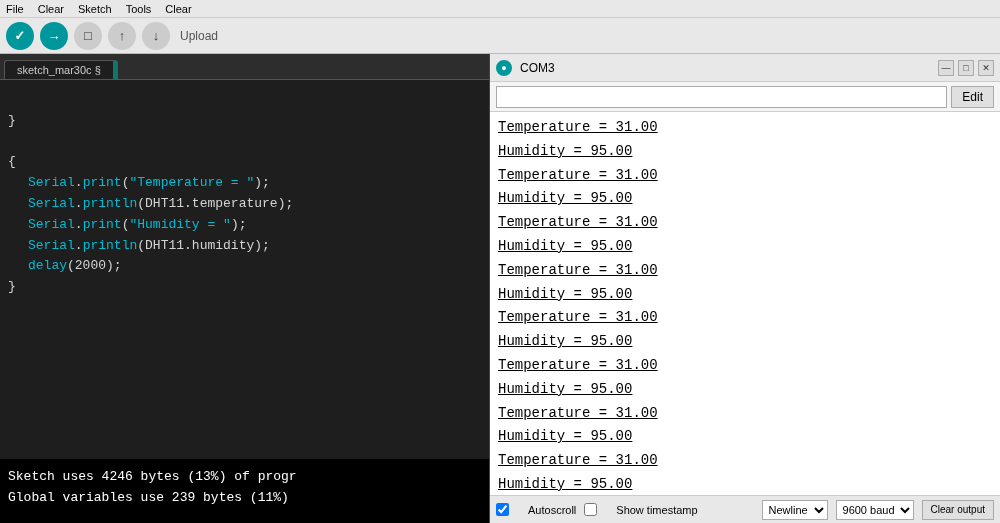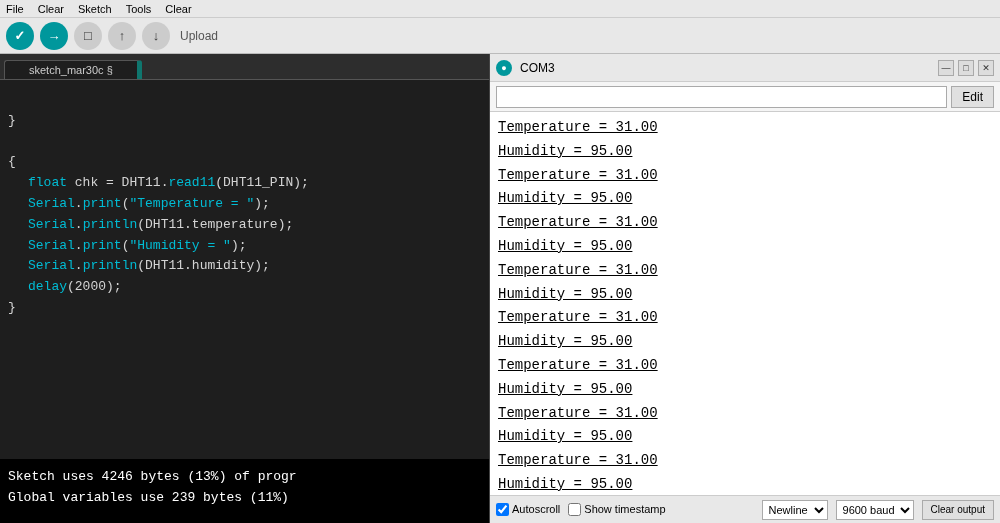--- a/index.html
+++ b/index.html
@@ -85,21 +85,21 @@
       align-items: flex-end;
       padding-left: 4px;
       border-bottom: 1px solid #555;
     }
 
     .tab {
       background: #1e1e1e;
       color: #ccc;
       font-family: Arial, sans-serif;
       font-size: 11px;
-      padding: 3px 24px;
+      padding: 3px 12px;
       border-top: 1px solid #555;
       border-left: 1px solid #555;
       border-right: 5px solid #0f766e;
       border-radius: 3px 3px 0 0;
       cursor: pointer;
     }
 
     .code-area {
       flex: 1;
       overflow: hidden;
@@ -230,21 +230,22 @@
       display: flex;
       align-items: center;
       padding: 0 6px;
       gap: 8px;
       font-family: Arial, sans-serif;
       font-size: 11px;
     }
 
     .serial-footer label {
       display: flex;
-      gap: 3px;
+      align-items: center;
+      gap: 19px;
       cursor: pointer;
     }
 
     .serial-footer select {
       font-size: 11px;
       height: 20px;
       border: 1px solid #aaa;
       background: white;
       padding: 0 2px;
     }
@@ -286,21 +287,20 @@
 
     <div class="tab-bar">
       <div class="tab">sketch_mar30c §</div>
     </div>
 
     <div class="code-area">
       <div class="code-line">&nbsp;</div>
       <div class="code-line"><span class="plain">}</span></div>
       <div class="code-line">&nbsp;</div>
       <div class="code-line"><span class="plain">{</span></div>
-      <div class="code-line indent1"><span class="kw">float</span><span class="plain"> chk = DHT11.</span><span class="fn">read11</span><span class="plain">(DHT11_PIN);</span></div>
       <div class="code-line indent1"><span class="kw">Serial</span><span class="plain">.</span><span class="fn">print</span><span class="plain">(</span><span class="str">"Temperature = "</span><span class="plain">);</span></div>
       <div class="code-line indent1"><span class="kw">Serial</span><span class="plain">.</span><span class="fn">println</span><span class="plain">(DHT11.temperature);</span></div>
       <div class="code-line indent1"><span class="kw">Serial</span><span class="plain">.</span><span class="fn">print</span><span class="plain">(</span><span class="str">"Humidity = "</span><span class="plain">);</span></div>
       <div class="code-line indent1"><span class="kw">Serial</span><span class="plain">.</span><span class="fn">println</span><span class="plain">(DHT11.humidity);</span></div>
       <div class="code-line indent1"><span class="fn">delay</span><span class="plain">(2000);</span></div>
       <div class="code-line"><span class="plain">}</span></div>
     </div>
 
     <div class="console-bar">
       <div>Sketch uses 4246 bytes (13%) of progr</div>

